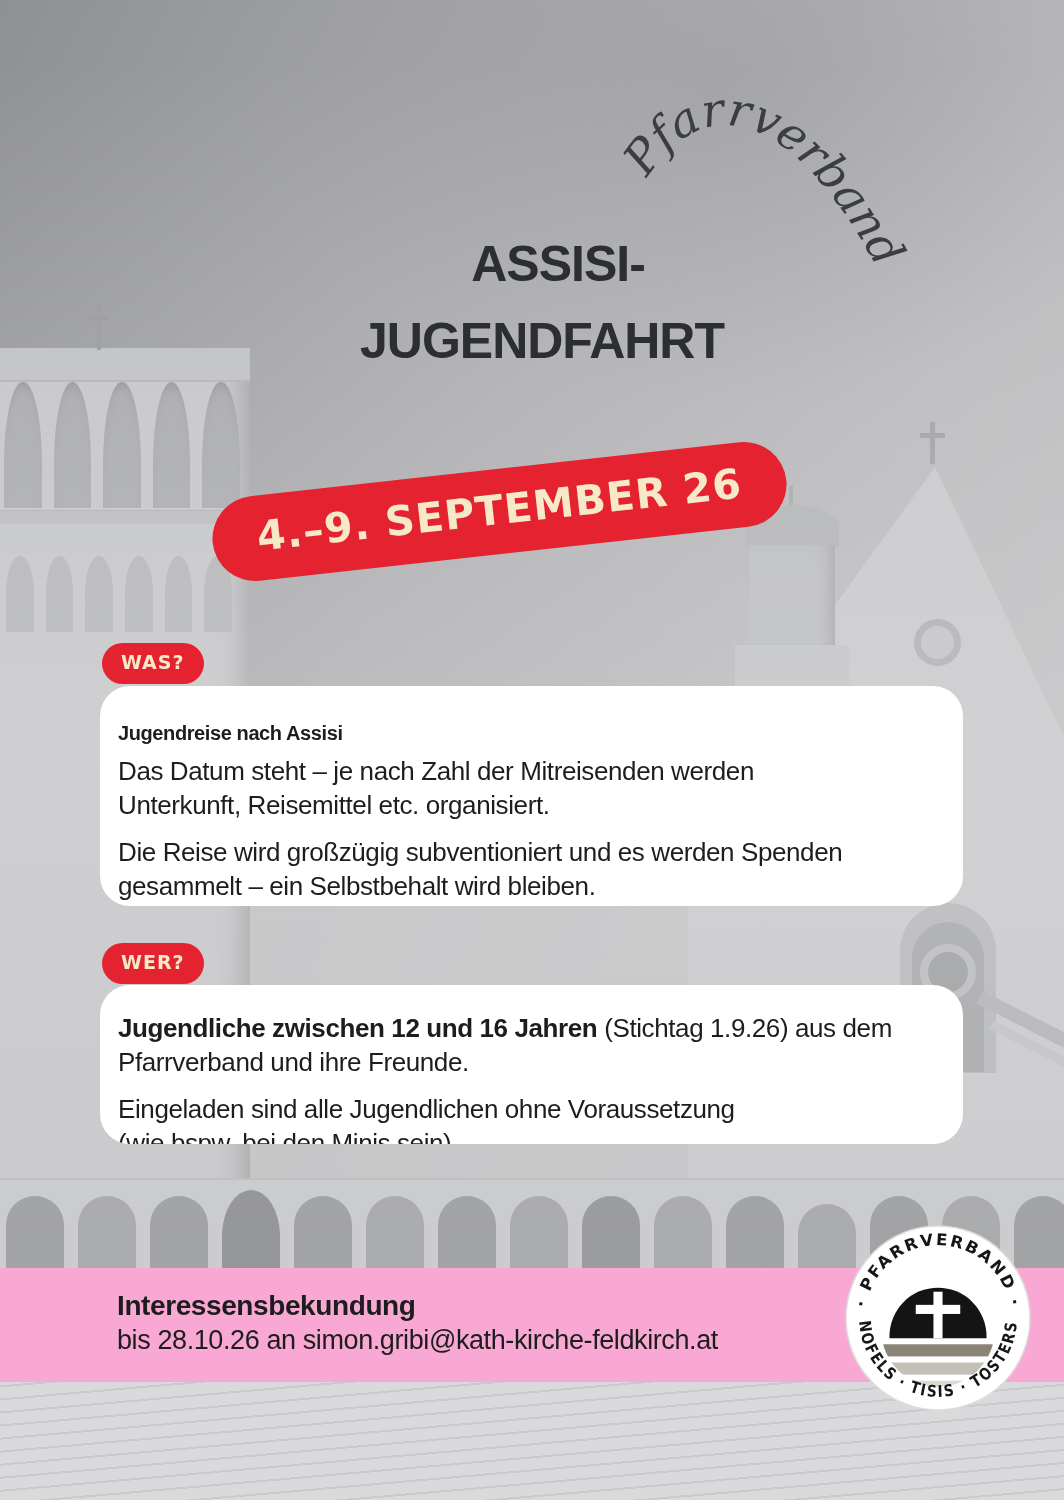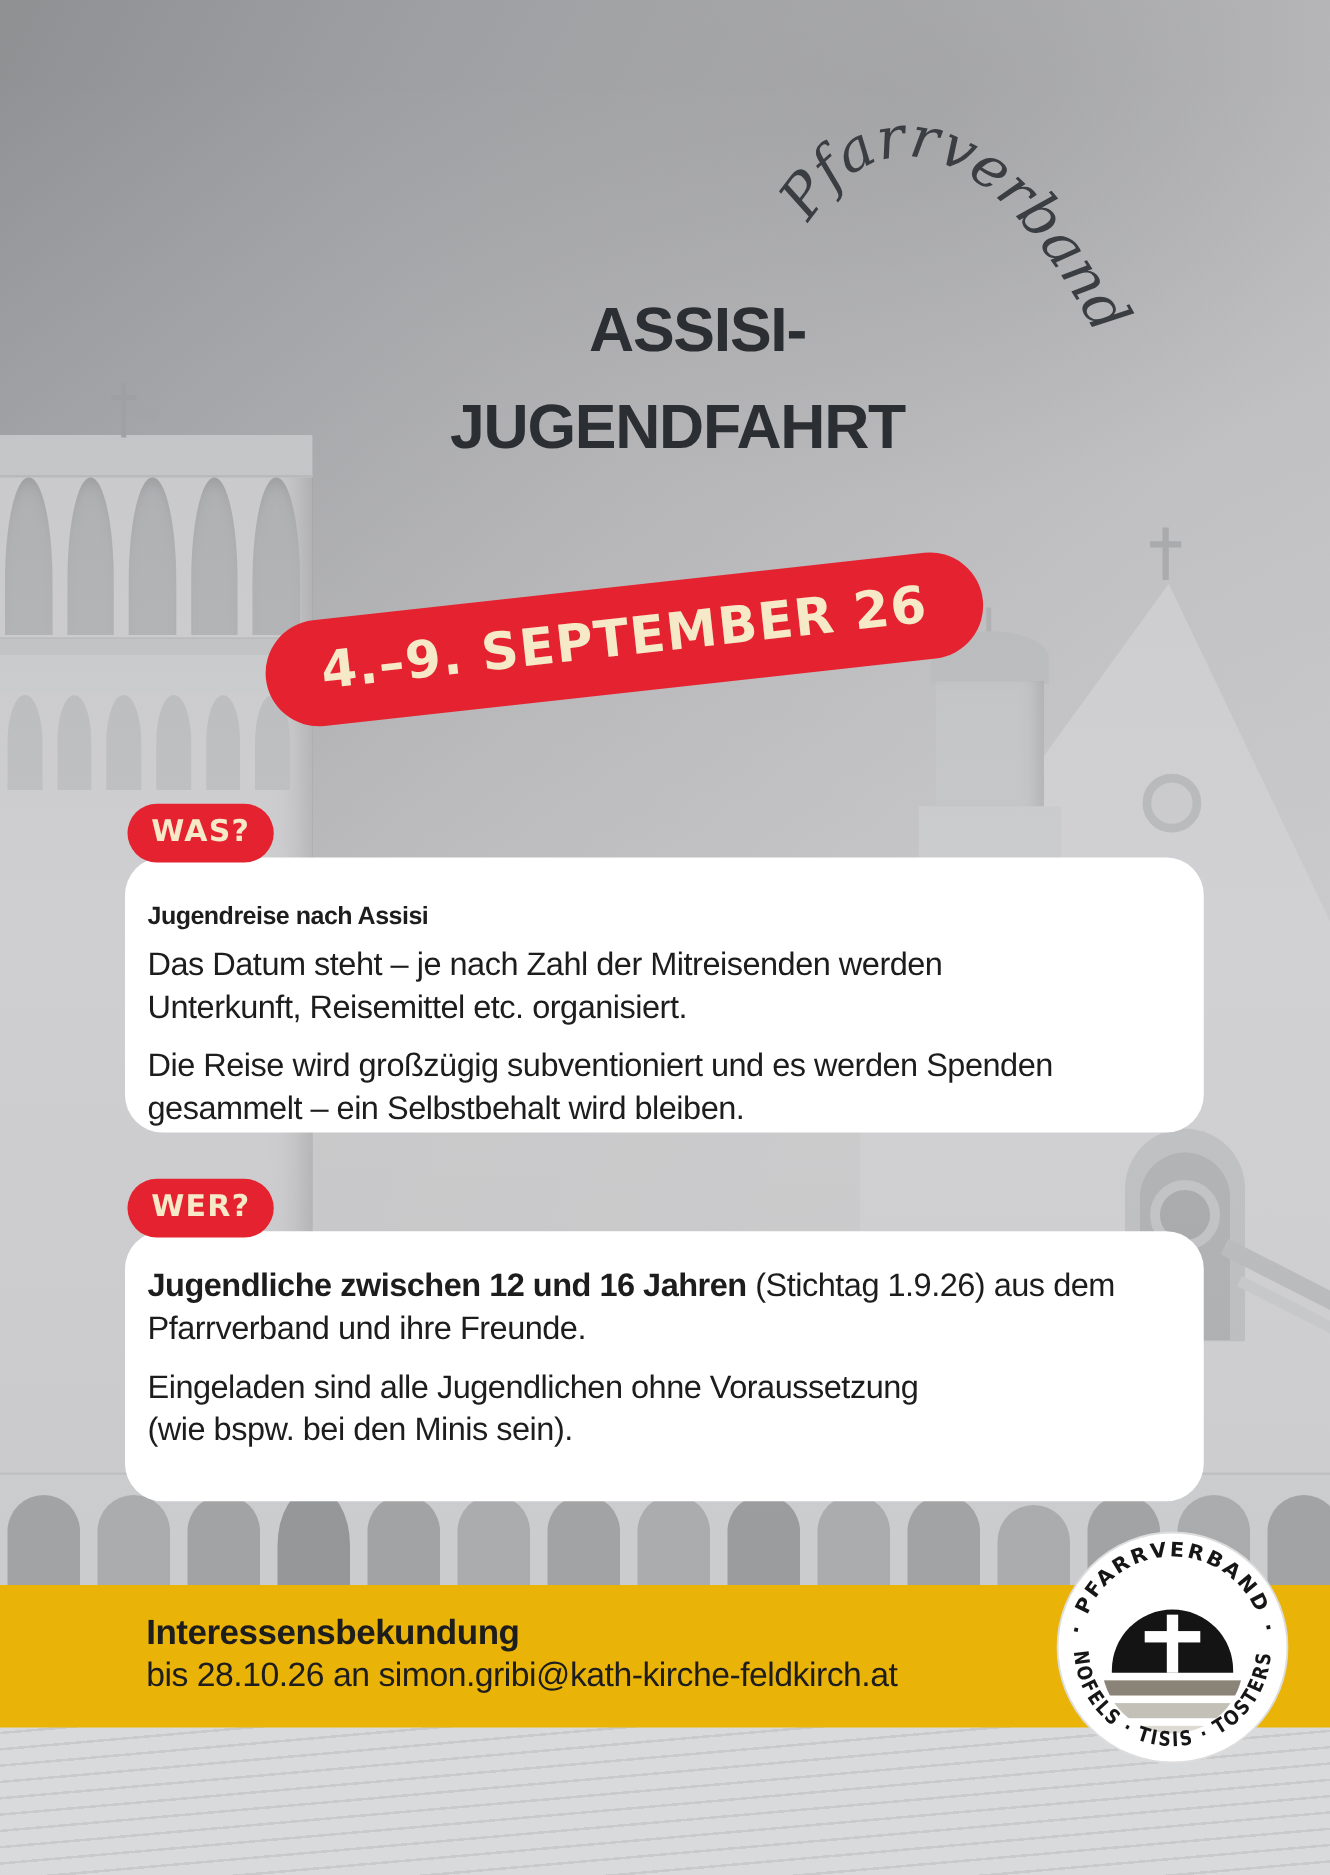--- a/index.html
+++ b/index.html
@@ -66,34 +66,34 @@
   .title .l1{transform:translateX(26px);}
   .title .l2{transform:translateX(10px);}
 
   .date-pill{position:absolute;left:211px;top:469px;width:577px;height:85px;z-index:2;
     background:#e52330;border-radius:44px;transform:rotate(-6.3deg);
     display:flex;align-items:center;justify-content:center;}
   .date-pill span{font-family:"DejaVu Sans",sans-serif;font-weight:bold;font-size:41px;
     letter-spacing:1px;color:#f6e9c8;padding-bottom:3px;}
 
   .badge{position:absolute;left:102px;z-index:3;background:#e52330;border-radius:30px;
-    padding:8px 19px 11px;font-family:"DejaVu Sans",sans-serif;font-weight:bold;font-size:24px;
+    padding:8px 19px 11px;font-family:"DejaVu Sans",sans-serif;font-weight:bold;font-size:19px;
     letter-spacing:1px;color:#f6e9c8;}
   .badge-was{top:643px;}
   .badge-wer{top:943px;text-align:right;}
 
   .card{position:absolute;left:100px;width:863px;background:#ffffff;border-radius:30px;z-index:2;
     box-sizing:border-box;color:#1d1d1d;font-size:26px;line-height:34px;letter-spacing:-.4px;overflow:hidden;}
   .card-was{top:686px;height:220px;padding:30px 15px 0 18px;}
-  .card-wer{top:985px;height:216px;padding:26px 4px 0 18px;}
+  .card-wer{top:985px;height:159px;padding:26px 4px 0 18px;}
   .card h3{margin:0 0 4px;font-size:20px;line-height:34px;}
   .card p{margin:0 0 13px;white-space:pre-line;}
   .card .lead{font-weight:bold;}
 
-  .footer-band{position:absolute;left:0;top:1268px;width:1064px;height:114px;background:#eab308;z-index:3;}
+  .footer-band{position:absolute;left:0;top:1268px;width:1064px;height:114px;background:#f9a8d4;z-index:3;}
   .footer-inner{padding:21px 0 0 117px;font-size:27px;line-height:34px;color:#1d1d1d;letter-spacing:-.4px;}
   .footer-inner .f-head{font-weight:bold;font-size:28px;}
 
   .logo-svg{position:absolute;left:845px;top:1225px;width:186px;height:186px;z-index:4;}
   .logo-arc-text{font-family:"DejaVu Sans",sans-serif;font-weight:bold;font-size:16px;fill:#161616;letter-spacing:2px;}
 </style>
 </head>
 <body>
 
 <div id="page">

